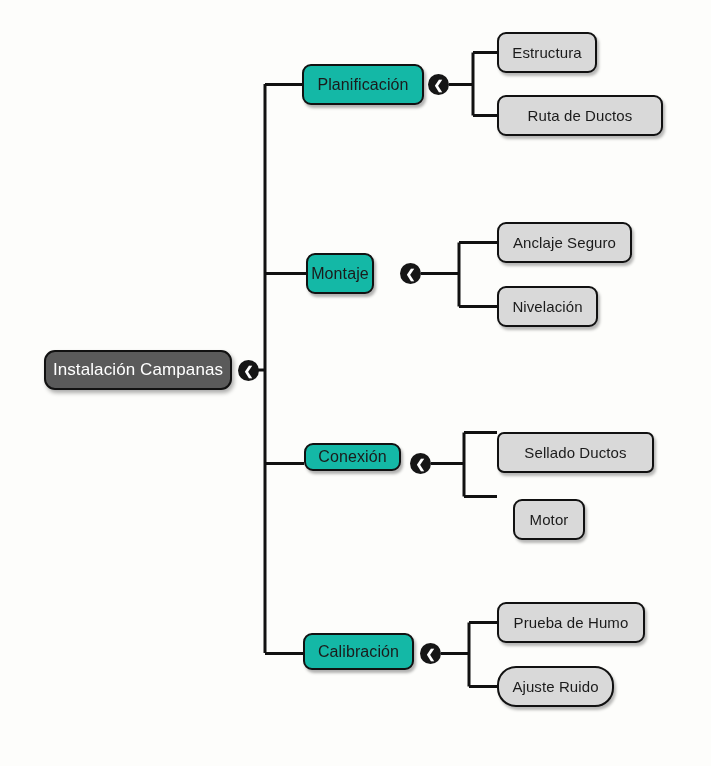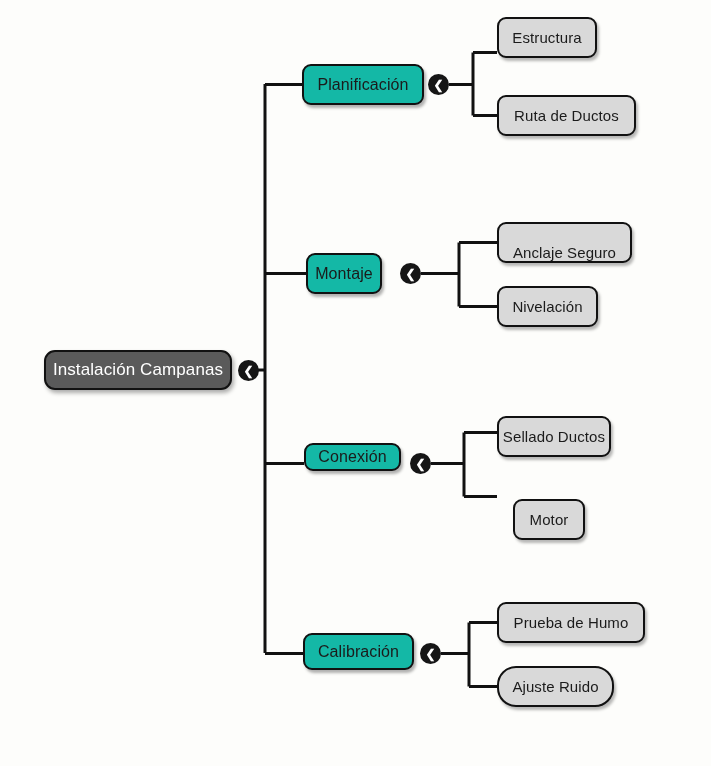--- a/index.html
+++ b/index.html
@@ -112,45 +112,45 @@
     <span>❮</span>
   </div>
 
   <div id="nodes-layer">
       <div class="node node-branch" style="left: 302px; top: 64px; width: 122px; height: 41px;">
         <span>Planificación</span>
       </div>
       <div class="collapse-marker" style="left: 428px; top: 74px;">
         <span>❮</span>
       </div>
-      <div class="node node-leaf" style="left: 497px; top: 17px; width: 100px; height: 41px;">
+      <div class="node node-leaf" style="left: 497px; top: 32px; width: 100px; height: 41px;">
         <span>Estructura</span>
       </div>
-      <div class="node node-leaf" style="left: 497px; top: 95px; width: 139px; height: 41px;">
+      <div class="node node-leaf" style="left: 497px; top: 95px; width: 166px; height: 41px;">
         <span>Ruta de Ductos</span>
       </div>
-      <div class="node node-branch" style="left: 306px; top: 253px; width: 76px; height: 41px;">
+      <div class="node node-branch" style="left: 306px; top: 253px; width: 68px; height: 41px;">
         <span>Montaje</span>
       </div>
       <div class="collapse-marker" style="left: 400px; top: 263px;">
         <span>❮</span>
       </div>
-      <div class="node node-leaf" style="left: 497px; top: 222px; width: 135px; height: 41px; align-items: flex-end;">
+      <div class="node node-leaf" style="left: 497px; top: 222px; width: 135px; height: 41px;">
         <span>Anclaje Seguro</span>
       </div>
       <div class="node node-leaf" style="left: 497px; top: 286px; width: 101px; height: 41px; justify-content: center;">
         <span>Nivelación</span>
       </div>
       <div class="node node-branch" style="left: 304px; top: 443px; width: 97px; height: 28px;">
         <span>Conexión</span>
       </div>
       <div class="collapse-marker" style="left: 410px; top: 453px;">
         <span>❮</span>
       </div>
-      <div class="node node-leaf" style="left: 497px; top: 416px; width: 114px; height: 41px;">
+      <div class="node node-leaf" style="left: 497px; top: 432px; width: 157px; height: 41px; border-radius: 7px;">
         <span>Sellado Ductos</span>
       </div>
       <div class="node node-leaf" style="left: 497px; top: 499px; width: 72px; height: 41px; margin-left: 16px;">
         <span>Motor</span>
       </div>
       <div class="node node-branch" style="left: 303px; top: 633px; width: 111px; height: 37px;">
         <span>Calibración</span>
       </div>
       <div class="collapse-marker" style="left: 420px; top: 643px;">
         <span>❮</span>

